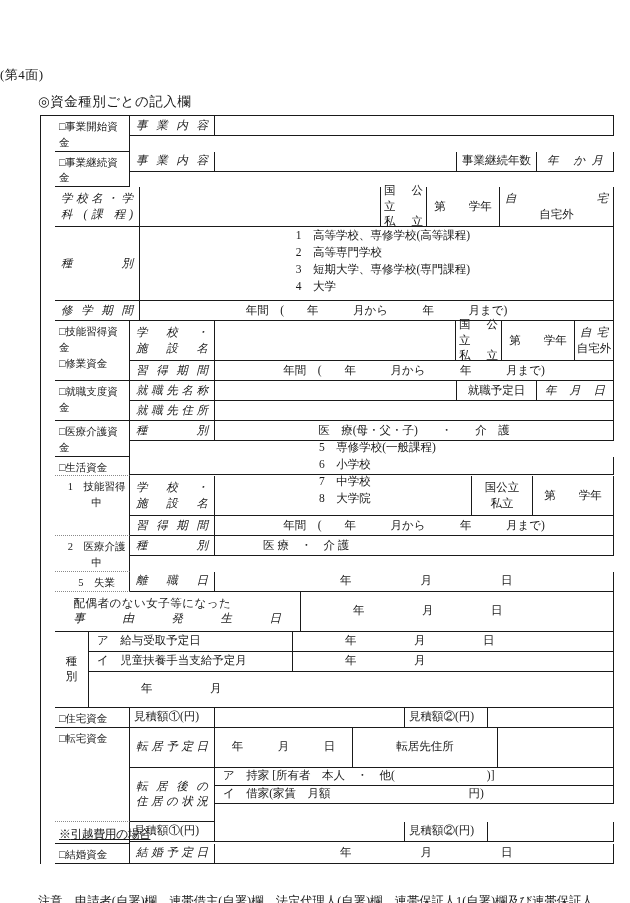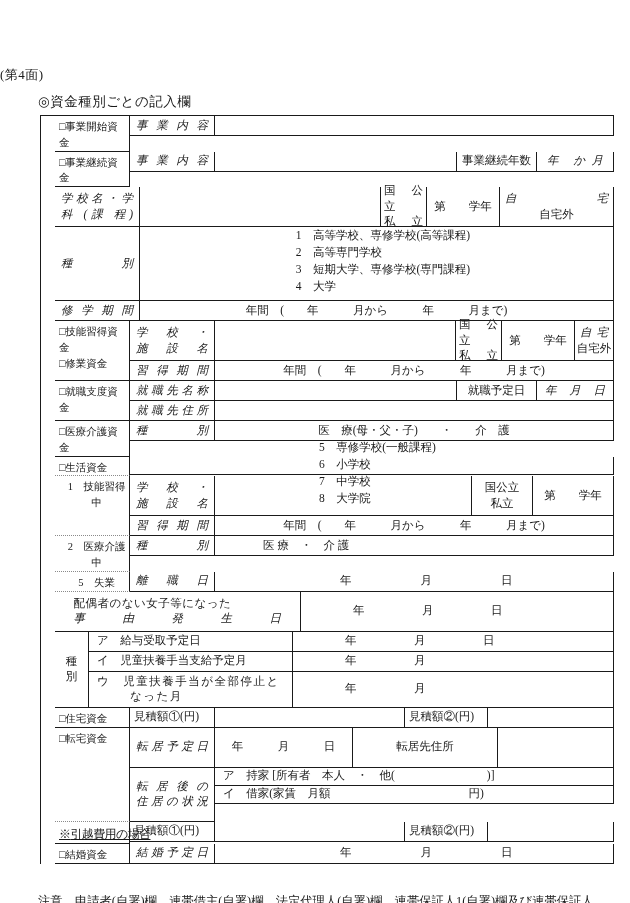--- a/index.html
+++ b/index.html
@@ -303,24 +303,20 @@
             </div>
             <div class="row h20">
               <div class="cell pl8" style="width:204px">
                   <div>イ　児童扶養手当支給予定月</div>
                 </div>
               <div class="cell fill pl52">
                   <div>年　　　　　月</div>
                 </div>
             </div>
             <div class="row h36">
-              <div class="cell pl8" style="width:204px">
-                <div class="wsp">ウ　児童扶養手当が全部停止と</div>
-                <div class="pl33 wsp">なった月</div>
-              </div>
               <div class="cell fill pl52">
                   <div>年　　　　　月</div>
                 </div>
             </div>
           </div>
         </div>
       </div>
     </div>
 
     <div class="sec">

